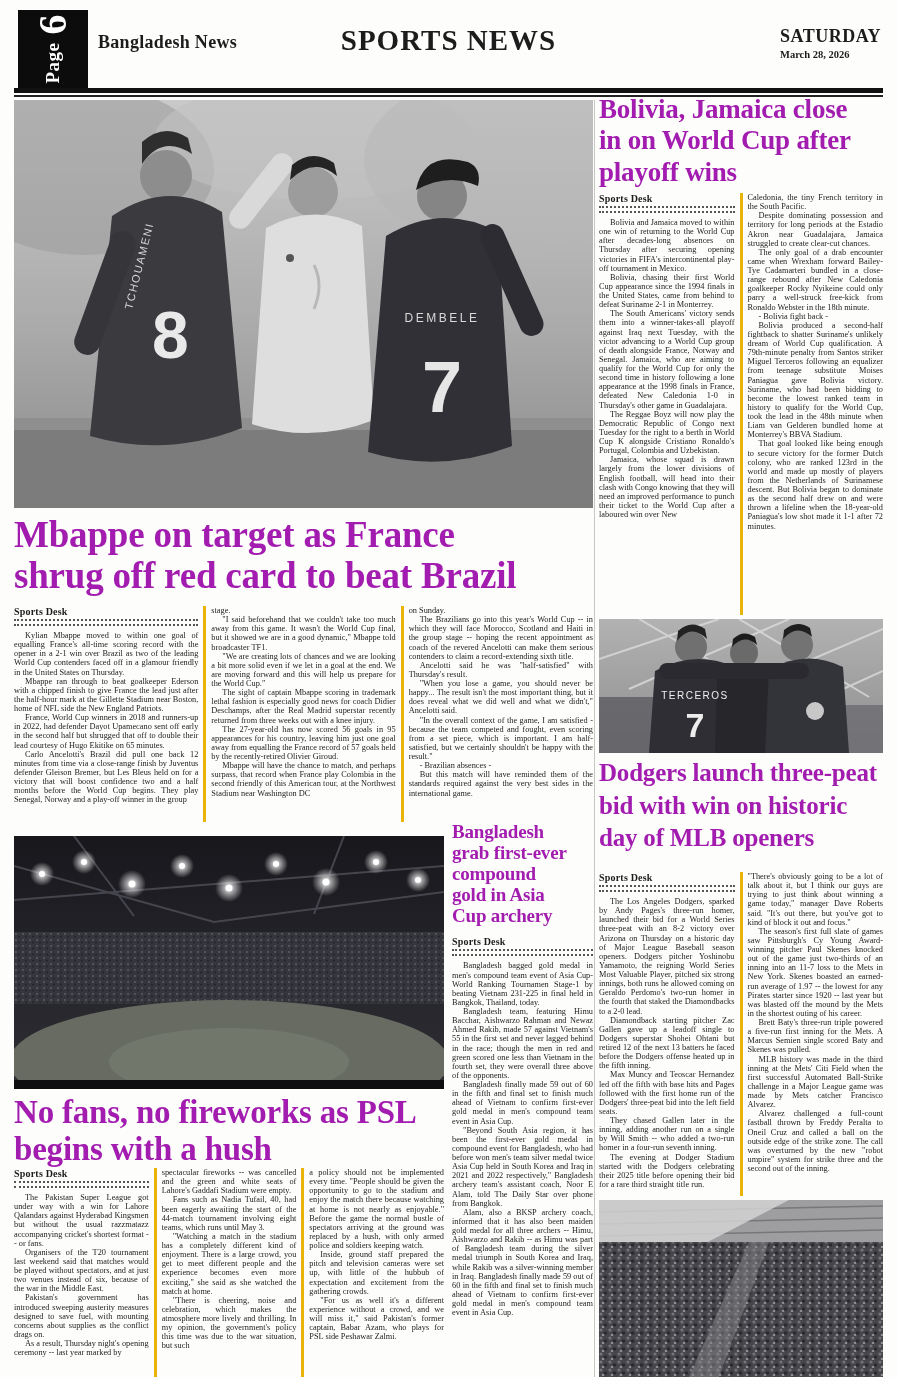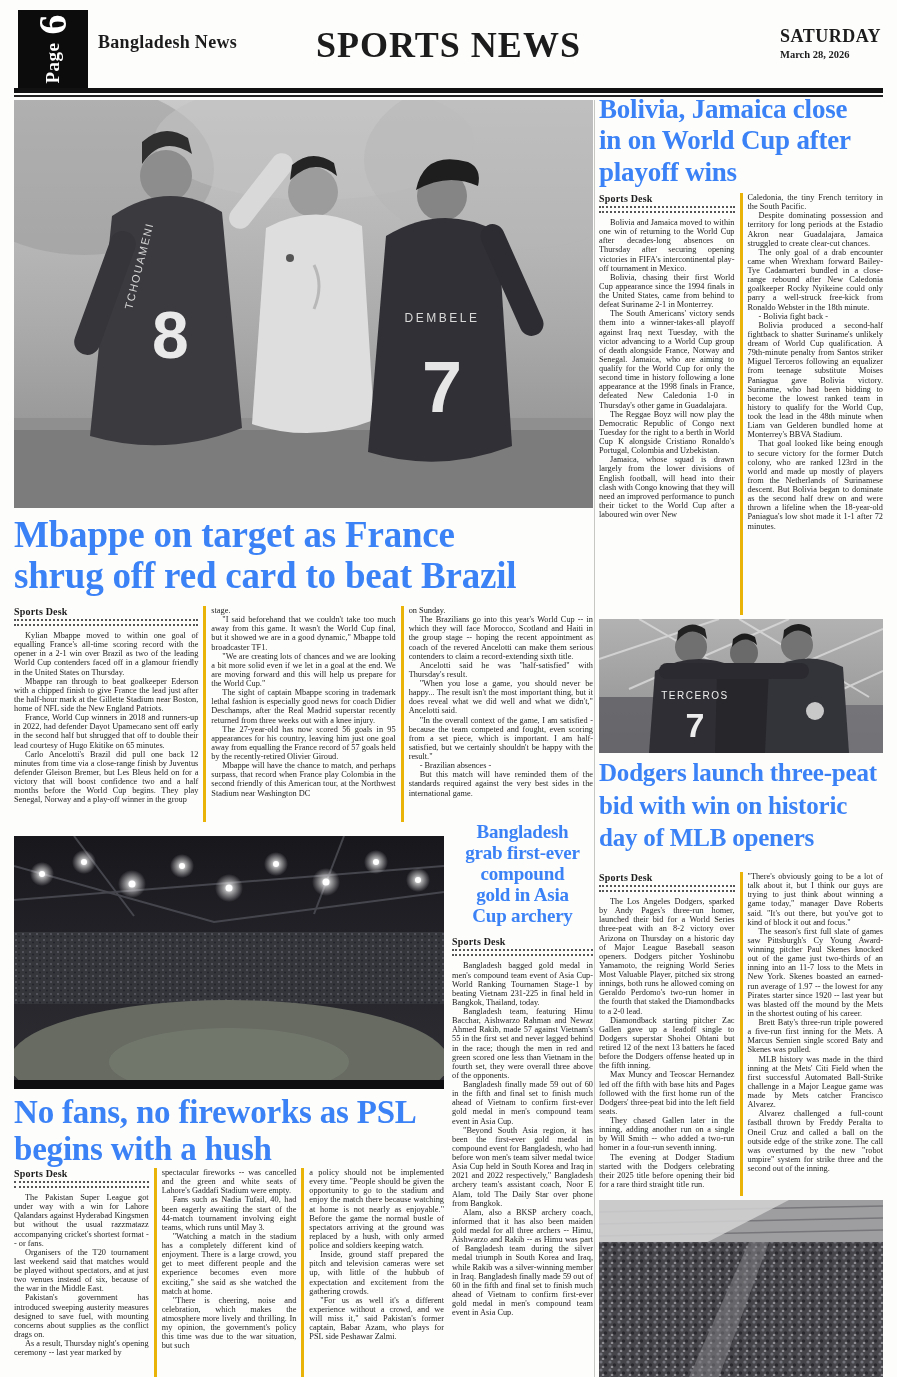--- a/index.html
+++ b/index.html
@@ -5,29 +5,29 @@
   html,body{margin:0;padding:0;background:#d9d9d9;}
   .page{position:relative;width:897px;height:1377px;margin:0 auto;background:#fdfdfc;
         font-family:"Liberation Serif",serif;color:#1c1c1c;overflow:hidden;}
   
   .pagetab{position:absolute;left:18px;top:10px;width:70px;height:78px;background:#0c0c0c;
            color:#fff;display:flex;align-items:center;justify-content:center;}
   .pagetab-rot{transform:rotate(-90deg);display:flex;align-items:center;gap:8px;white-space:nowrap;}
   .pt-word{font-size:19px;font-weight:bold;letter-spacing:.5px;}
   .pt-num{font-size:40px;font-weight:bold;line-height:1;}
   .brand{position:absolute;left:98px;top:32px;font-size:18px;font-weight:bold;letter-spacing:.3px;}
-  .section-title{position:absolute;left:0;right:0;top:24px;text-align:center;font-size:36px;
+  .section-title{position:absolute;left:0;right:0;top:24px;text-align:center;font-size:29px;
                  font-weight:bold;letter-spacing:1px;}
   .datebox{position:absolute;right:16px;top:26px;text-align:left;}
   .day{font-size:18px;font-weight:bold;letter-spacing:.5px;}
   .date{font-size:10.5px;font-weight:bold;margin-top:2px;}
   .rule-thick{position:absolute;left:14px;right:14px;top:88px;height:5px;background:#111;}
   .rule-thin{position:absolute;left:14px;right:14px;top:95px;height:2px;background:#222;}
   
-  .headline{font-weight:bold;color:#3b82f6;white-space:pre-line;letter-spacing:-0.2px;}
+  .headline{font-weight:bold;color:#a21caf;white-space:pre-line;letter-spacing:-0.2px;}
   .byline{font-size:10px;font-weight:bold;letter-spacing:.2px;}
   .dots{height:3px;border-top:2px dotted #555;border-bottom:2px dotted #555;margin:2px 0 5px 0;}
   .cols{display:flex;overflow:hidden;}
   .col{flex:1;padding:0 5px;overflow:hidden;}
   .col:first-child{padding-left:0;}
   .col:last-child{padding-right:0;}
   .col + .col{border-left:3px solid #eab308;}
   .col p, .flowcol p{margin:0;font-size:8.3px;line-height:1.1;text-align:justify;text-indent:11px;}
   .col.cont p:first-child{text-indent:0;}
   .abs{position:absolute;}
@@ -331,21 +331,21 @@
         <p>"There is cheering, noise and celebration, which makes the atmosphere more lively and thrilling. In my opinion, the government's policy this time was due to the war situation, but such</p>
       </div>
     <div class="col cont">
         <p>a policy should not be implemented every time. "People should be given the opportunity to go to the stadium and enjoy the match there because watching at home is not nearly as enjoyable." Before the game the normal bustle of spectators arriving at the ground was replaced by a hush, with only armed police and soldiers keeping watch.</p>
         <p>Inside, ground staff prepared the pitch and television cameras were set up, with little of the hubbub of expectation and excitement from the gathering crowds.</p>
         <p>"For us as well it's a different experience without a crowd, and we will miss it," said Pakistan's former captain, Babar Azam, who plays for PSL side Peshawar Zalmi.</p>
       </div>
   </div>
 
   <div class="abs archery flowcol">
-    <h2 class="headline hl-archery" style="margin:0 0 10px 0;text-align:center;">Bangladesh
+    <h2 class="headline hl-archery" style="margin:0 0 10px 0;">Bangladesh
 grab first-ever
 compound
 gold in Asia
 Cup archery</h2>
     <div class="byline">Sports Desk</div>
     <div class="dots"></div>
     <div>
         <p>Bangladesh bagged gold medal in men's compound team event of Asia Cup-World Ranking Tournamen Stage-1 by beating Vietnam 231-225 in final held in Bangkok, Thailand, today.</p>
         <p>Bangladesh team, featuring Himu Bacchar, Aishwarzo Rahman and Newaz Ahmed Rakib, made 57 against Vietnam's 55 in the first set and never lagged behind in the race; though the men in red and green scored one less than Vietnam in the fourth set, they were overall three above of the opponents.</p>
         <p>Bangladesh finally made 59 out of 60 in the fifth and final set to finish much ahead of Vietnam to confirm first-ever gold medal in men's compound team event in Asia Cup.</p>

